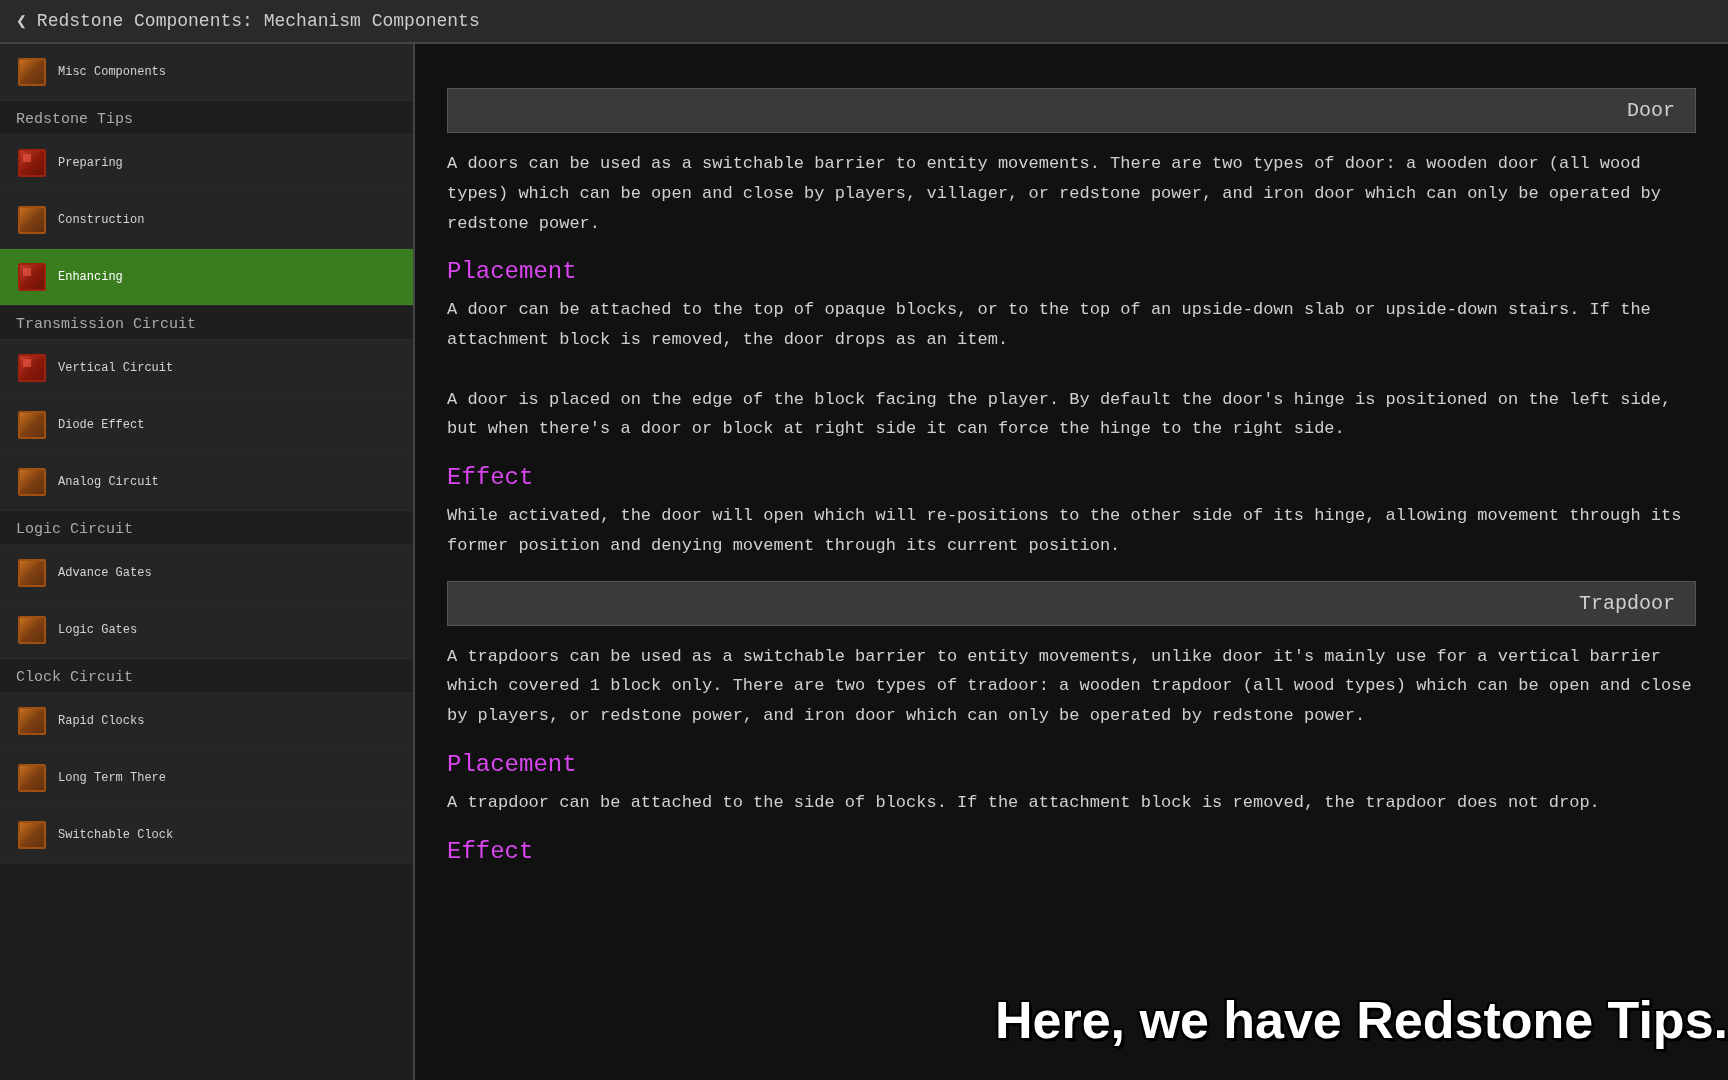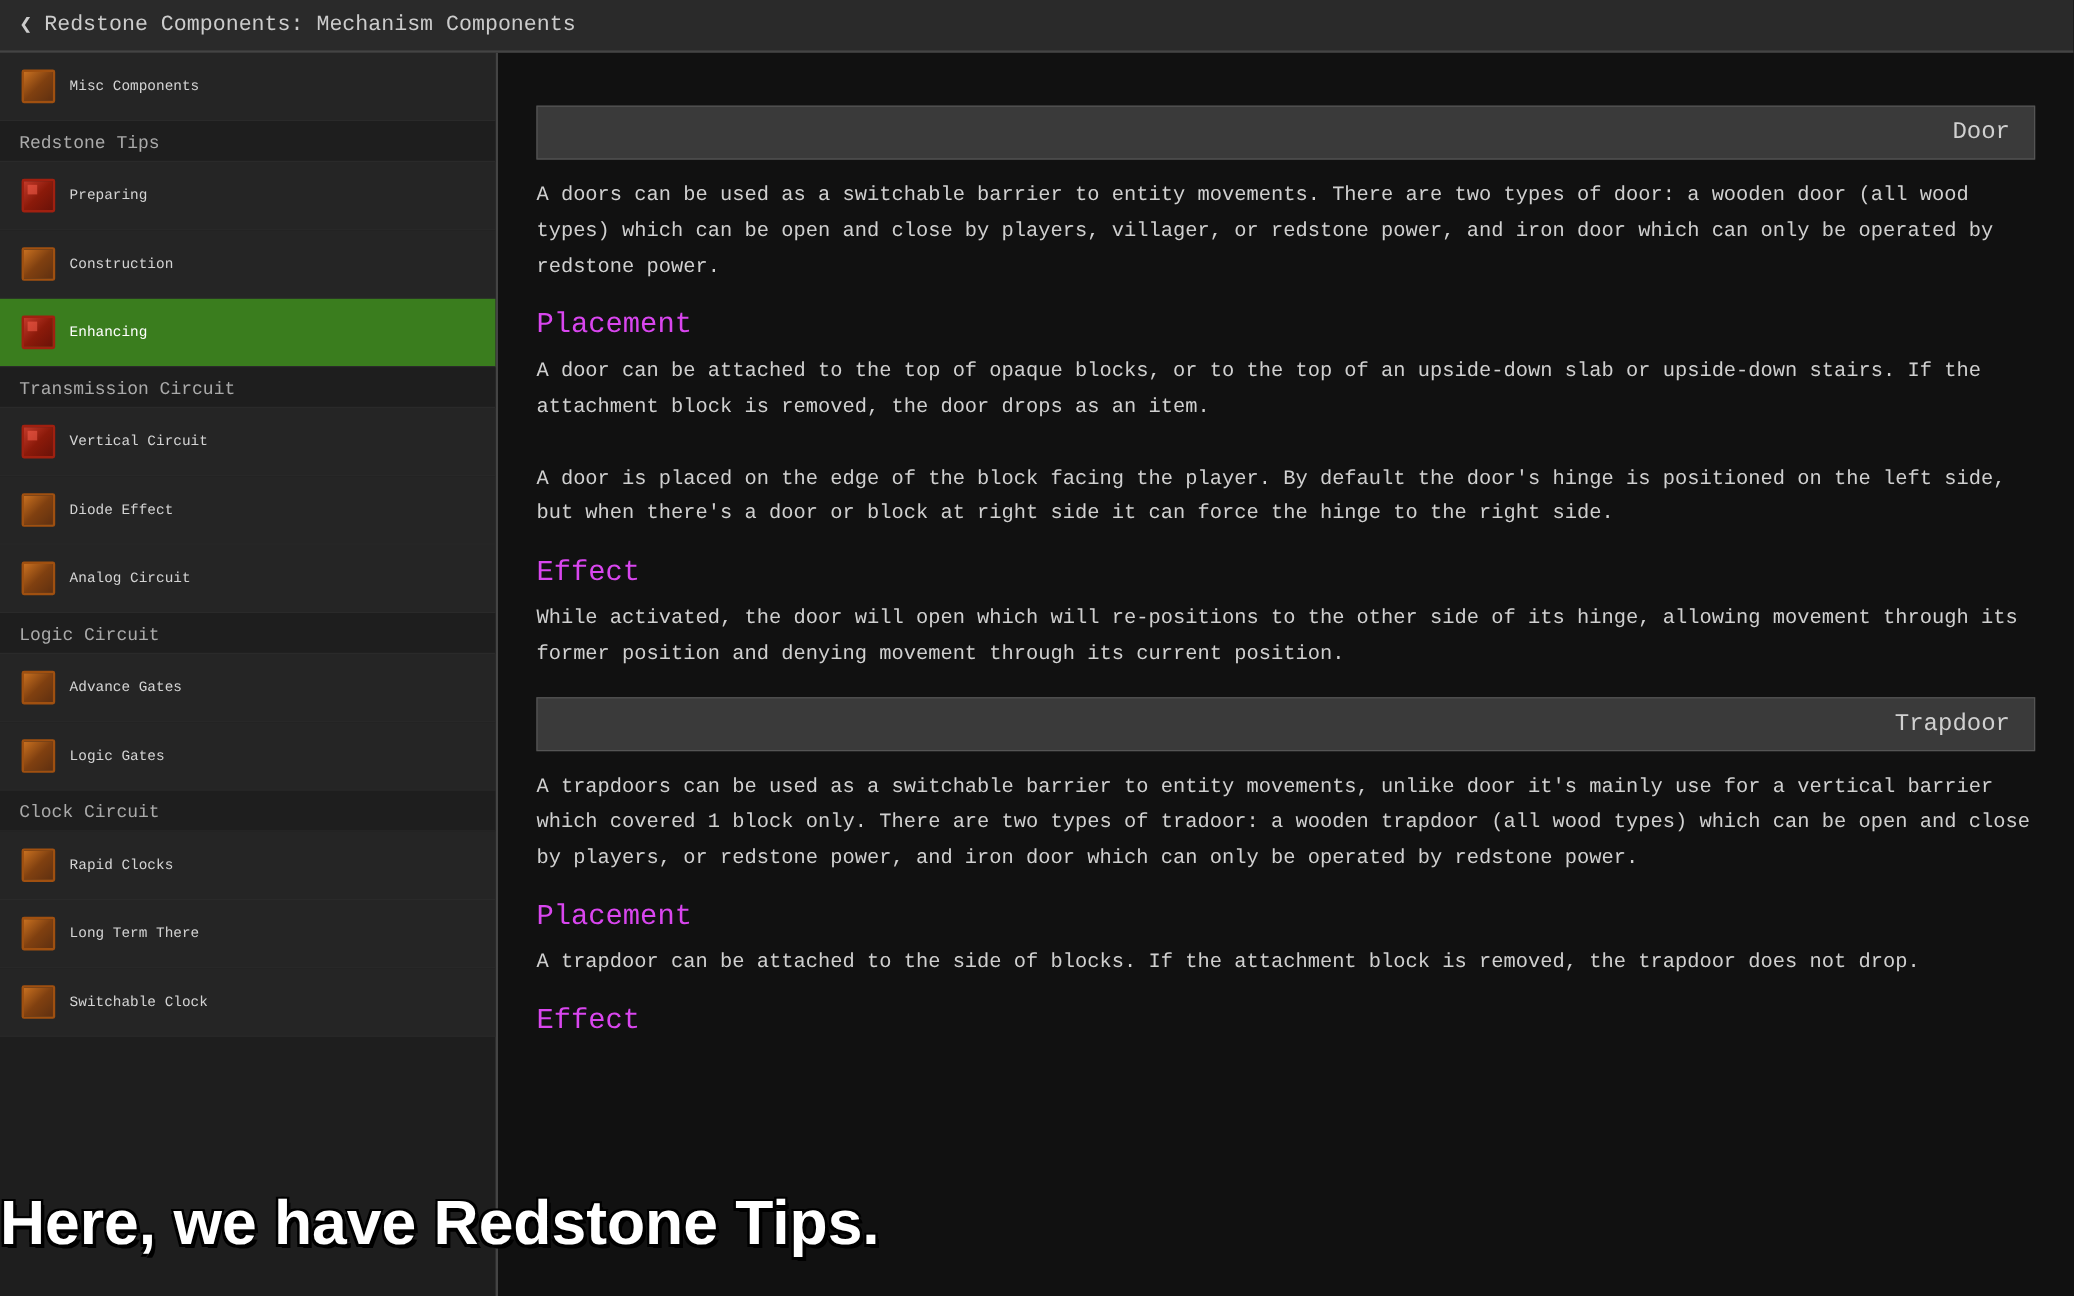--- a/index.html
+++ b/index.html
@@ -166,21 +166,21 @@
       margin: 1px 0 10px 0;
       font-family: 'Courier New', monospace;
     }
 
     
     .subtitle-bar {
       position: fixed;
       bottom: 30px;
       left: 0;
       right: 0;
-      text-align: left;
+      text-align: right;
       pointer-events: none;
     }
     .subtitle-text {
       display: inline-block;
       font-size: 52px;
       font-weight: bold;
       color: #fff;
       text-shadow: 3px 3px 0 #000, -2px -2px 0 #000, 2px -2px 0 #000, -2px 2px 0 #000;
       font-family: Arial, sans-serif;
     }

